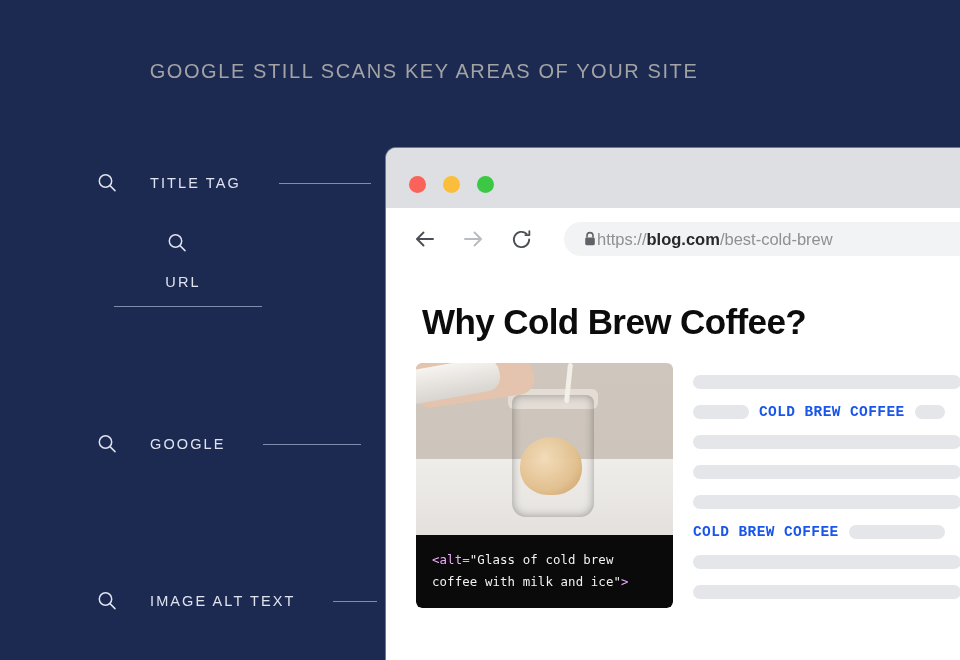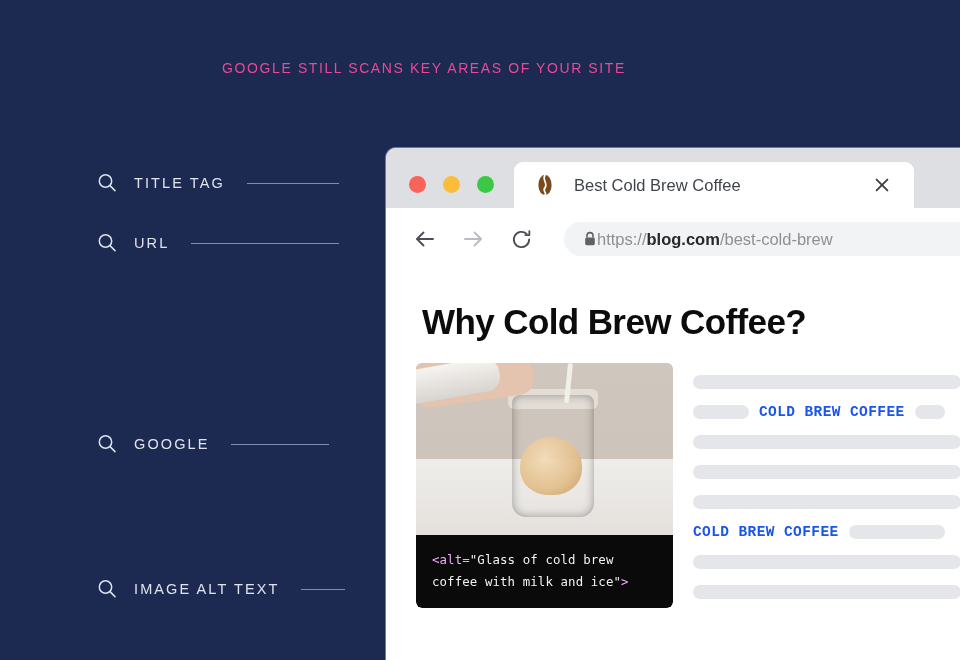--- a/index.html
+++ b/index.html
@@ -16,35 +16,35 @@
     position: relative;
   }
 
   
   .headline {
     position: absolute;
     top: 60px;
     left: 0;
     width: 848px;
     text-align: center;
-    color: #ec4899;
-    font-size: 14px;
+    color: #a3a3a3;
+    font-size: 20px;
     letter-spacing: 1.6px;
     font-weight: 400;
     white-space: nowrap;
   }
 
   
   .checklist-item {
     position: absolute;
     left: 92px;
     height: 30px;
     display: flex;
     align-items: center;
-    gap: 0;
+    gap: 16px;
   }
   .chk-icon {
     width: 30px;
     height: 30px;
     flex: 0 0 30px;
     display: flex;
     align-items: center;
     justify-content: center;
   }
   .chk-icon svg { display: block; }
@@ -294,21 +294,21 @@
   <span class="chk-icon">
     <svg width="24" height="24" viewBox="0 0 24 24" fill="none" stroke="#dfe3ee" stroke-width="1.5">
       <circle cx="10.5" cy="10" r="6.2"></circle>
         <line x1="15" y1="14.6" x2="20" y2="19.6" stroke-linecap="round"></line>
     </svg>
   </span>
   <span class="chk-label">TITLE TAG</span>
   <span class="chk-line" style="width:92px;"></span>
 </div>
 
-<div class="checklist-item" style="top:228px;">
+<div class="checklist-item" style="top:228px;flex-direction:column;">
   <span class="chk-icon">
     <svg width="24" height="24" viewBox="0 0 24 24" fill="none" stroke="#dfe3ee" stroke-width="1.5">
       <circle cx="10.5" cy="10" r="6.2"></circle>
         <line x1="15" y1="14.6" x2="20" y2="19.6" stroke-linecap="round"></line>
     </svg>
   </span>
   <span class="chk-label">URL</span>
   <span class="chk-line" style="width:148px;"></span>
 </div>
 
@@ -316,55 +316,40 @@
   <span class="chk-icon">
     <svg width="24" height="24" viewBox="0 0 24 24" fill="none" stroke="#dfe3ee" stroke-width="1.5">
       <circle cx="10.5" cy="10" r="6.2"></circle>
         <line x1="15" y1="14.6" x2="20" y2="19.6" stroke-linecap="round"></line>
     </svg>
   </span>
   <span class="chk-label">GOOGLE</span>
   <span class="chk-line" style="width:98px;"></span>
 </div>
 
-<div class="checklist-item" style="top:574px;">
+<div class="checklist-item" style="top:586px;">
   <span class="chk-icon">
     <svg width="24" height="24" viewBox="0 0 24 24" fill="none" stroke="#dfe3ee" stroke-width="1.5">
       <circle cx="10.5" cy="10" r="6.2"></circle>
         <line x1="15" y1="14.6" x2="20" y2="19.6" stroke-linecap="round"></line>
     </svg>
   </span>
   <span class="chk-label">IMAGE ALT TEXT</span>
   <span class="chk-line" style="width:44px;"></span>
 </div>
 
 <div class="browser">
 
   <div class="tabstrip">
     <div class="dots">
       <span class="dot" style="background:#f9635a;"></span>
       <span class="dot" style="background:#fbbd3c;"></span>
       <span class="dot" style="background:#3cc844;"></span>
     </div>
 
-    <div class="tab">
-      <span class="tab-favicon">
-        <svg width="26" height="26" viewBox="0 0 26 26">
-          <ellipse cx="13" cy="13" rx="6.6" ry="10.2" fill="#7a4a1e"></ellipse>
-          <path d="M13 3.4 C9.6 7.4 16.4 11.6 13 15.6 C9.9 19.2 15.6 21 13 22.8" stroke="#ffffff" stroke-width="1.7" fill="none" stroke-linecap="round"></path>
-        </svg>
-      </span>
-      <span class="tab-title">Best Cold Brew Coffee</span>
-      <span class="tab-close">
-        <svg width="18" height="18" viewBox="0 0 18 18" stroke="#3e4247" stroke-width="1.9" stroke-linecap="round">
-          <line x1="3.6" y1="3.6" x2="14.4" y2="14.4"></line>
-          <line x1="14.4" y1="3.6" x2="3.6" y2="14.4"></line>
-        </svg>
-      </span>
-    </div>
   </div>
 
   <div class="toolbar">
     <span class="nav-btn">
       <svg width="24" height="24" viewBox="0 0 24 24" fill="none" stroke="#4b4f55" stroke-width="1.9" stroke-linecap="round" stroke-linejoin="round">
         <line x1="20" y1="12" x2="4.5" y2="12"></line>
           <polyline points="10.5,5.5 4,12 10.5,18.5"></polyline>
       </svg>
     </span>
     <span class="nav-btn">

